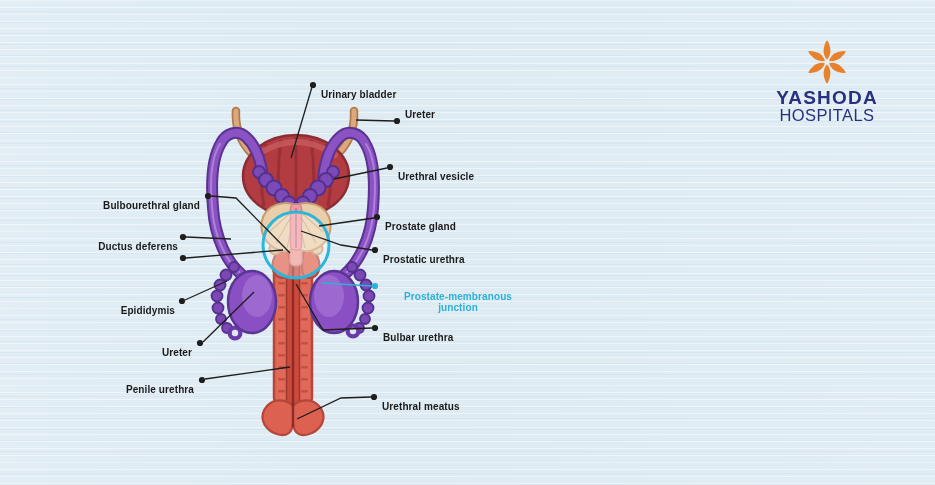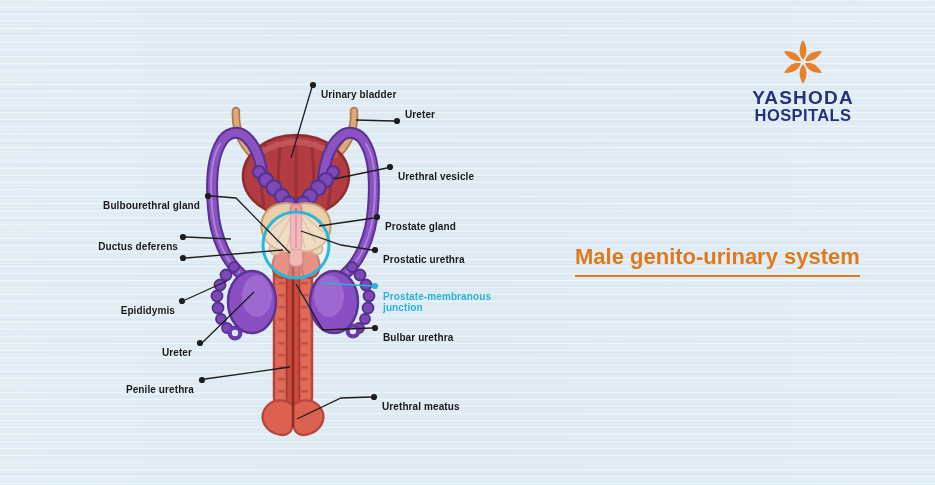--- a/index.html
+++ b/index.html
@@ -12,30 +12,30 @@
       repeating-linear-gradient(180deg, rgba(190,214,230,.25) 0 1px, rgba(255,255,255,0) 1px 11px),
       linear-gradient(90deg, rgba(255,255,255,.12), rgba(255,255,255,0) 40%, rgba(255,255,255,.10));
   }
   svg.layer{position:absolute;left:0;top:0;width:935px;height:485px;}
   .lbl{
     position:absolute;font-size:10px;font-weight:bold;color:#1b1b1b;
     white-space:nowrap;letter-spacing:.1px;line-height:1.12;margin-top:12px;
   }
   .lbl.wrap{white-space:normal;}
   .lbl.r{text-align:right;}
-  .lbl.cyan{color:#2ab2d8;}
+  .lbl.cyan{color:#2ab2d8;text-align:center;}
   .title{
     position:absolute;left:575px;top:244px;
     font-size:22px;font-weight:bold;color:#de7a1c;
     padding-bottom:5px;border-bottom:2px solid #de7a1c;white-space:nowrap;
   }
-  .logo{position:absolute;left:728px;top:38px;width:150px;text-align:center;}
+  .logo{position:absolute;left:752px;top:38px;width:150px;text-align:center;}
   .logo .flower{display:block;margin:0 auto 2px auto;}
   .logo .l1{font-size:19px;font-weight:bold;color:#28317e;letter-spacing:1.2px;line-height:1.02;}
-  .logo .l2{font-size:16.5px;font-weight:bold;color:#28317e;letter-spacing:.4px;line-height:1.05;}
+  .logo .l2{font-size:16.5px;font-weight:normal;color:#28317e;letter-spacing:.4px;line-height:1.05;}
 </style>
 </head>
 <body>
 
 <div class="stage">
 
   <svg class="layer" viewBox="0 0 935 485">
 
     <g>
       <path d="M236,111 C235,128 241,146 259,160" fill="none" stroke="#b07c4e" stroke-width="8.5" stroke-linecap="round"></path>
@@ -217,21 +217,20 @@
   <div class="lbl" style="left:385px;top:209px">Prostate gland</div>
   <div class="lbl r" style="right:757px;top:229px">Ductus deferens</div>
   <div class="lbl" style="left:383px;top:242px">Prostatic urethra</div>
   <div class="lbl r" style="right:760px;top:293px">Epididymis</div>
   <div class="lbl wrap cyan" style="left:383px;top:279px;width:150px">Prostate-membranous junction</div>
   <div class="lbl" style="left:383px;top:320px">Bulbar urethra</div>
   <div class="lbl r" style="right:743px;top:335px">Ureter</div>
   <div class="lbl r" style="right:741px;top:372px">Penile urethra</div>
   <div class="lbl" style="left:382px;top:389px">Urethral meatus</div>
 
-  <div class="title">Male genito-urinary system</div>
 
   <div class="logo">
     <svg class="flower" width="46" height="48" viewBox="-30 -30 60 60">
       <g fill="#e8812c">
         <path transform="rotate(0)" d="M0,-3 Q6,-10 4,-19 Q2,-27 0,-28 Q-2,-27 -4,-19 Q-6,-10 0,-3 Z"></path>
         <path transform="rotate(60)" d="M0,-3 Q6,-10 4,-19 Q2,-27 0,-28 Q-2,-27 -4,-19 Q-6,-10 0,-3 Z"></path>
         <path transform="rotate(120)" d="M0,-3 Q6,-10 4,-19 Q2,-27 0,-28 Q-2,-27 -4,-19 Q-6,-10 0,-3 Z"></path>
         <path transform="rotate(180)" d="M0,-3 Q6,-10 4,-19 Q2,-27 0,-28 Q-2,-27 -4,-19 Q-6,-10 0,-3 Z"></path>
         <path transform="rotate(240)" d="M0,-3 Q6,-10 4,-19 Q2,-27 0,-28 Q-2,-27 -4,-19 Q-6,-10 0,-3 Z"></path>
         <path transform="rotate(300)" d="M0,-3 Q6,-10 4,-19 Q2,-27 0,-28 Q-2,-27 -4,-19 Q-6,-10 0,-3 Z"></path>

